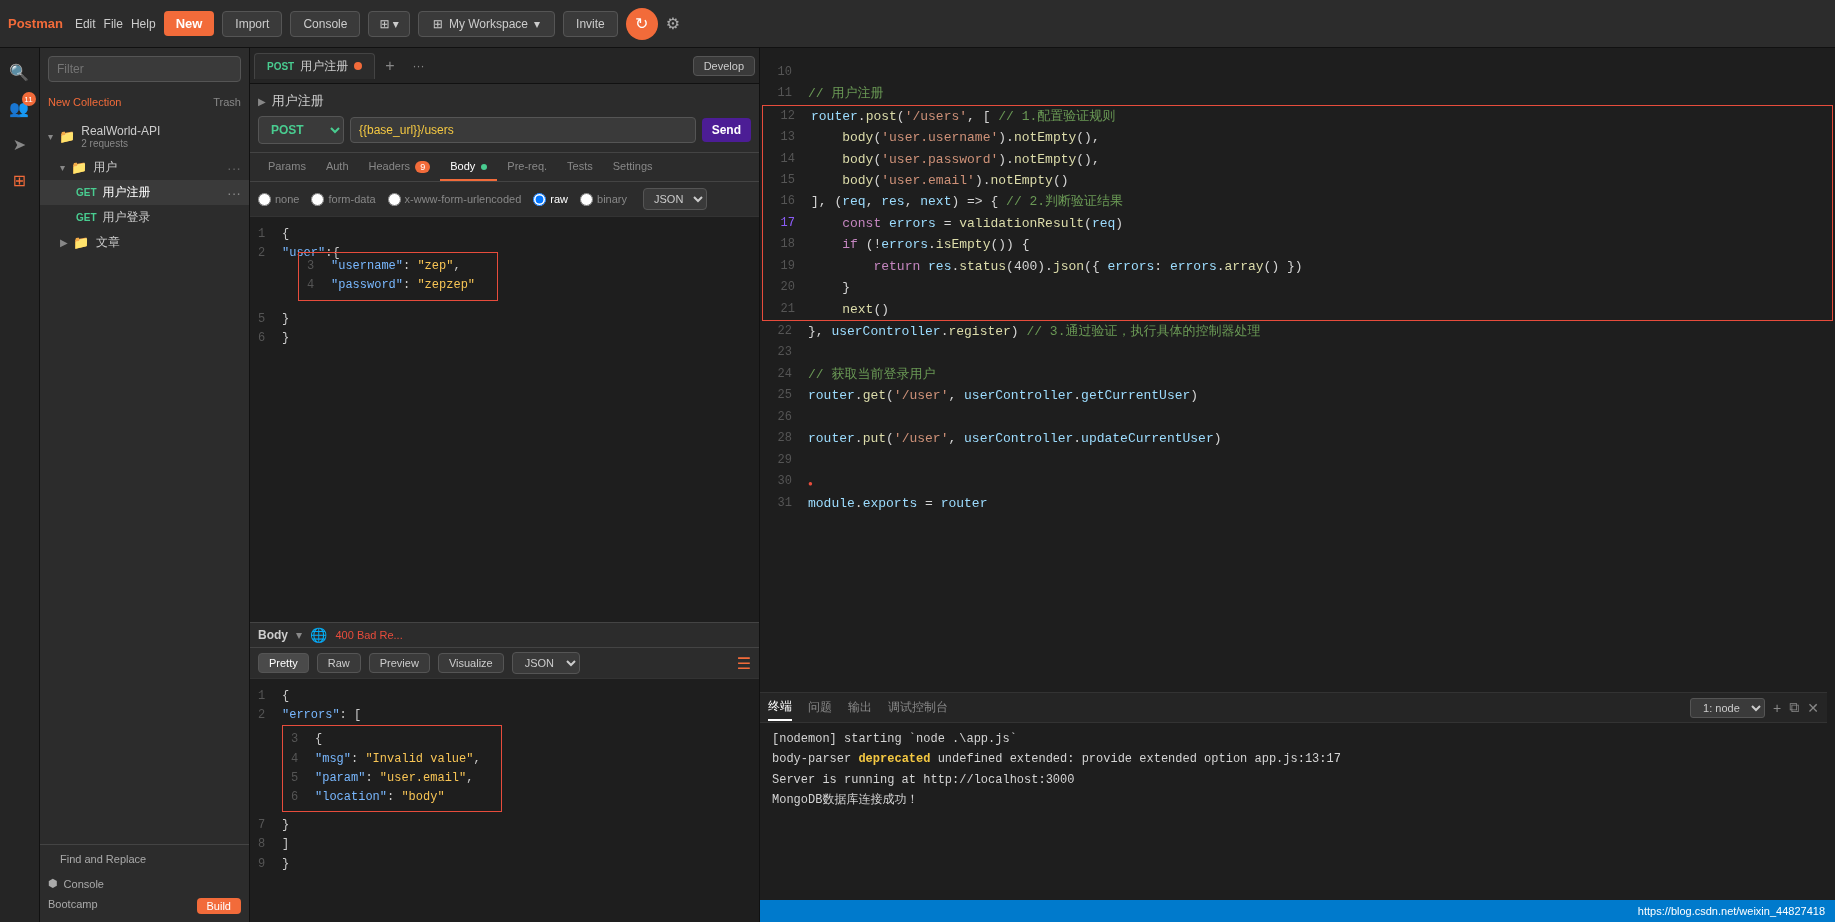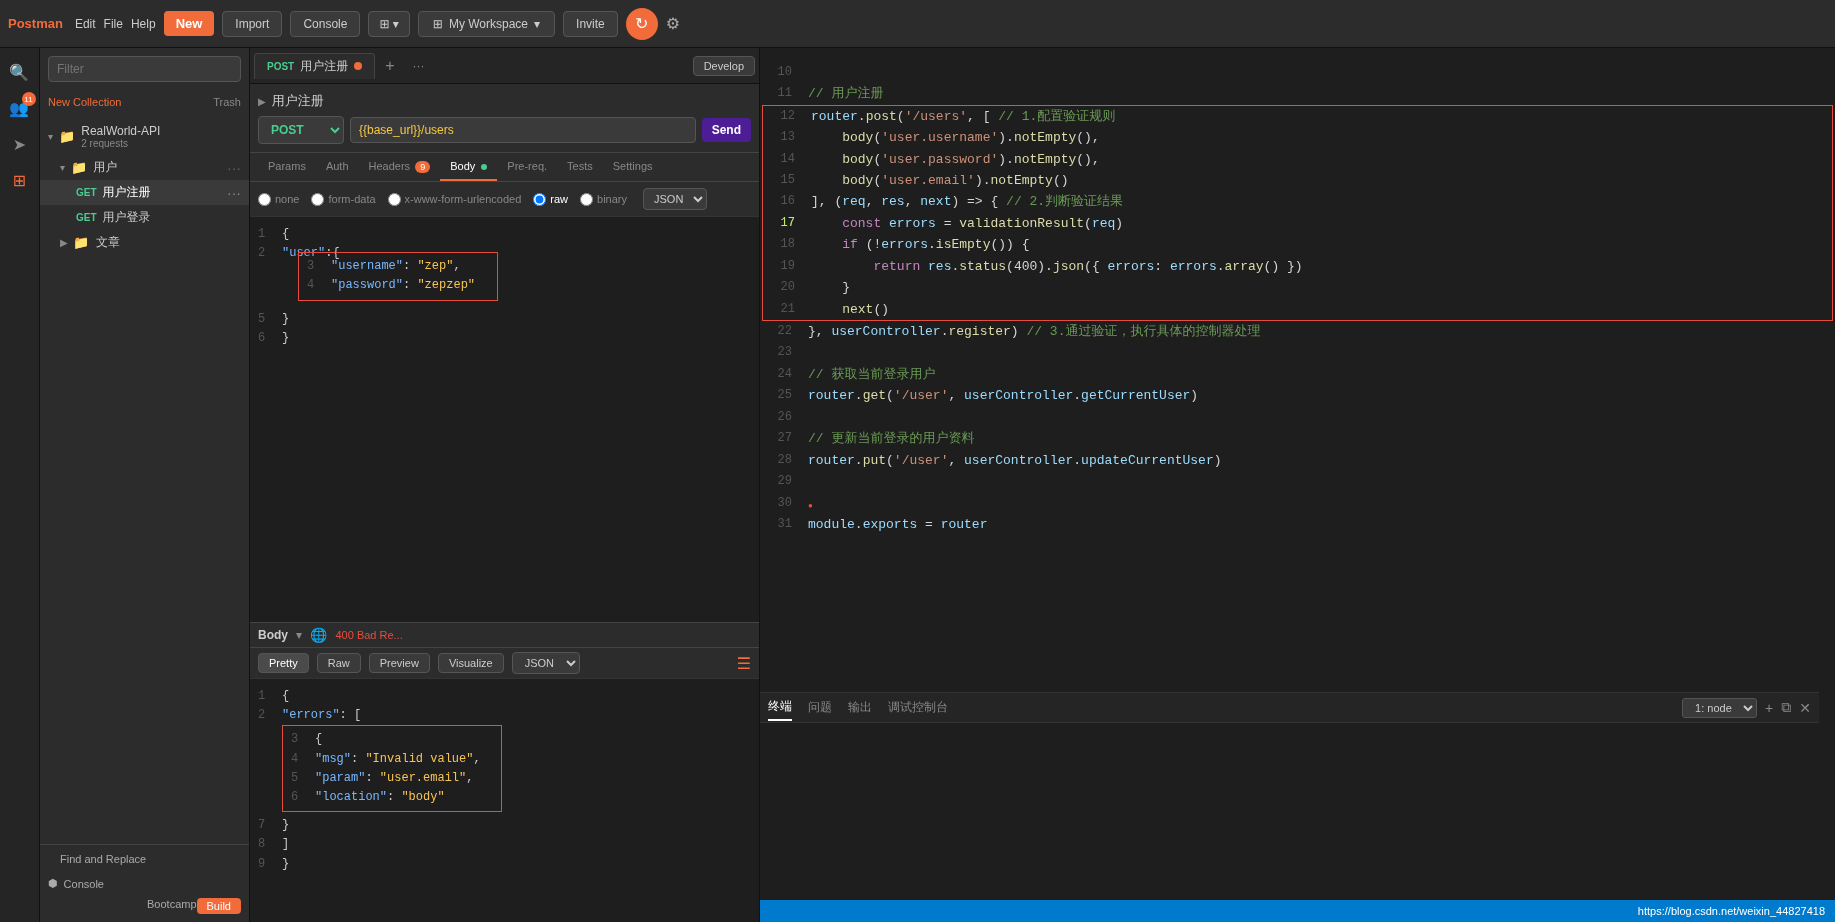--- a/index.html
+++ b/index.html
@@ -108,21 +108,21 @@
       <span>文章</span>
     </div>
   </div>
 
   <div style="border-top:1px solid #444;">
     <div style="padding:8px;color:#aaa;font-size:11px;cursor:pointer;margin-left:12px;">Find and Replace</div>
     <div style="padding:4px 8px;color:#aaa;font-size:11px;cursor:pointer;display:flex;align-items:center;gap:6px;">
       <span>⬢</span>
       <span>Console</span>
     </div>
-    <div style="display:flex;justify-content:flex-end;padding:4px 8px 8px;">
+    <div style="display:flex;justify-content:space-between;padding:4px 8px 8px;">
       <span style="color:#aaa;font-size:11px;cursor:pointer;">Bootcamp</span>
       <button style="background:#f26b3a;color:#fff;border:none;border-radius:4px;padding:2px 10px;font-size:11px;cursor:pointer;">Build</button>
     </div>
   </div>
 </div>
 
 <div id="center-panel">
 
   <div style="display:flex;align-items:center;background:#252525;border-bottom:1px solid #111;height:36px;padding:0 4px;gap:2px;">
     <div style="display:flex;align-items:center;gap:6px;padding:4px 12px;background:#2c2c2c;border-radius:4px 4px 0 0;cursor:pointer;font-size:12px;color:#ccc;border-top:1px solid #444;border-left:1px solid #444;border-right:1px solid #444;">
@@ -316,21 +316,21 @@
         <span style="min-width:48px;text-align:right;color:#555;padding-right:16px;user-select:none;font-size:12px;padding-top:1px;">15</span>
         <span style="color:#d4d4d4;white-space:pre;">    <span style="color:#dcdcaa;">body</span>(<span style="color:#ce9178;">'user.email'</span>).<span style="color:#dcdcaa;">notEmpty</span>()</span>
       </div>
 
       <div style="display:flex;align-items:flex-start;min-height:21px;">
         <span style="min-width:48px;text-align:right;color:#555;padding-right:16px;user-select:none;font-size:12px;padding-top:1px;">16</span>
         <span style="color:#d4d4d4;white-space:pre;">], (<span style="color:#9cdcfe;">req</span>, <span style="color:#9cdcfe;">res</span>, <span style="color:#9cdcfe;">next</span>) =&gt; { <span style="color:#6a9955;">// 2.判断验证结果</span></span>
       </div>
 
       <div style="display:flex;align-items:flex-start;min-height:21px;">
-        <span style="min-width:48px;text-align:right;color:#bef264;padding-right:16px;user-select:none;font-size:12px;padding-top:1px;">17</span>
+        <span style="min-width:48px;text-align:right;color:#8b5cf6;padding-right:16px;user-select:none;font-size:12px;padding-top:1px;">17</span>
         <span style="color:#d4d4d4;white-space:pre;">    <span style="color:#c586c0;">const</span> <span style="color:#9cdcfe;">errors</span> = <span style="color:#dcdcaa;">validationResult</span>(<span style="color:#9cdcfe;">req</span>)</span>
       </div>
 
       <div style="display:flex;align-items:flex-start;min-height:21px;">
         <span style="min-width:48px;text-align:right;color:#555;padding-right:16px;user-select:none;font-size:12px;padding-top:1px;">18</span>
         <span style="color:#d4d4d4;white-space:pre;">    <span style="color:#c586c0;">if</span> (!<span style="color:#9cdcfe;">errors</span>.<span style="color:#dcdcaa;">isEmpty</span>()) {</span>
       </div>
 
       <div style="display:flex;align-items:flex-start;min-height:21px;">
         <span style="min-width:48px;text-align:right;color:#555;padding-right:16px;user-select:none;font-size:12px;padding-top:1px;">19</span>
@@ -366,24 +366,20 @@
     <div style="display:flex;align-items:flex-start;min-height:21px;">
       <span style="min-width:48px;text-align:right;color:#555;padding-right:16px;user-select:none;font-size:12px;padding-top:1px;">25</span>
       <span style="color:#d4d4d4;white-space:pre;"><span style="color:#9cdcfe;">router</span>.<span style="color:#dcdcaa;">get</span>(<span style="color:#ce9178;">'/user'</span>, <span style="color:#9cdcfe;">userController</span>.<span style="color:#9cdcfe;">getCurrentUser</span>)</span>
     </div>
 
     <div style="display:flex;align-items:flex-start;min-height:21px;">
       <span style="min-width:48px;text-align:right;color:#555;padding-right:16px;user-select:none;font-size:12px;padding-top:1px;">26</span>
       <span style="color:#d4d4d4;white-space:pre;"> </span>
     </div>
 
-    <div style="display:flex;align-items:flex-start;min-height:21px;">
-      <span style="min-width:48px;text-align:right;color:#555;padding-right:16px;user-select:none;font-size:12px;padding-top:1px;">27</span>
-      <span style="white-space:pre;"><span style="color:#6a9955;">// 更新当前登录的用户资料</span></span>
-    </div>
 
     <div style="display:flex;align-items:flex-start;min-height:21px;">
       <span style="min-width:48px;text-align:right;color:#555;padding-right:16px;user-select:none;font-size:12px;padding-top:1px;">28</span>
       <span style="color:#d4d4d4;white-space:pre;"><span style="color:#9cdcfe;">router</span>.<span style="color:#dcdcaa;">put</span>(<span style="color:#ce9178;">'/user'</span>, <span style="color:#9cdcfe;">userController</span>.<span style="color:#9cdcfe;">updateCurrentUser</span>)</span>
     </div>
 
     <div style="display:flex;align-items:flex-start;min-height:21px;">
       <span style="min-width:48px;text-align:right;color:#555;padding-right:16px;user-select:none;font-size:12px;padding-top:1px;">29</span>
       <span style="color:#d4d4d4;white-space:pre;"> </span>
     </div>
@@ -393,33 +389,39 @@
       <span style="color:#e74c3c;font-size:8px;margin-top:6px;">●</span>
       <span style="color:#d4d4d4;white-space:pre;"> </span>
     </div>
 
     <div style="display:flex;align-items:flex-start;min-height:21px;">
       <span style="min-width:48px;text-align:right;color:#555;padding-right:16px;user-select:none;font-size:12px;padding-top:1px;">31</span>
       <span style="color:#d4d4d4;white-space:pre;"><span style="color:#9cdcfe;">module</span>.<span style="color:#9cdcfe;">exports</span> = <span style="color:#9cdcfe;">router</span></span>
     </div>
   </div>
 
-  <div id="terminal-panel" style="position:absolute;bottom:0;left:0;right:16px;height:230px;background:#1e1e1e;border-top:1px solid #333;">
+  <div id="terminal-panel" style="position:absolute;bottom:0;left:0;right:8px;height:230px;background:#1e1e1e;border-top:1px solid #333;">
     <div style="display:flex;align-items:center;background:#252525;padding:0 8px;height:30px;border-bottom:1px solid #333;gap:16px;">
       <span style="font-size:12px;color:#fff;cursor:pointer;padding:4px 0;border-bottom:2px solid #fff;">终端</span>
       <span style="font-size:12px;color:#888;cursor:pointer;padding:4px 0;">问题</span>
       <span style="font-size:12px;color:#888;cursor:pointer;padding:4px 0;">输出</span>
       <span style="font-size:12px;color:#888;cursor:pointer;padding:4px 0;">调试控制台</span>
       <div style="margin-left:auto;display:flex;gap:8px;align-items:center;color:#888;font-size:14px;cursor:pointer;">
         <select style="background:#3a3a3a;color:#ccc;border:1px solid #555;border-radius:3px;padding:2px 8px;font-size:11px;cursor:pointer;outline:none;">
           <option>1: node</option>
         </select>
         <span>+</span>
         <span>⧉</span>
         <span>✕</span>
       </div>
     </div>
+    <div style="padding:6px 12px;font-family:'Courier New',monospace;font-size:12px;line-height:1.7;overflow-y:auto;height:calc(100% - 30px);">
+      <div style="color:#d4d4d4;">[nodemon] starting `node .\app.js`</div>
+      <div style="color:#d4d4d4;">body-parser <span style="color:#f4c842;font-weight:bold;">deprecated</span> undefined extended: provide extended option app.js:13:17</div>
+      <div style="color:#d4d4d4;">Server is running at http://localhost:3000</div>
+      <div style="color:#d4d4d4;">MongoDB数据库连接成功！</div>
+    </div>
   </div>
 
   <div style="position:absolute;bottom:0;left:0;right:0;height:22px;background:#007acc;display:flex;align-items:center;padding:0 10px;font-size:11px;color:#fff;justify-content:flex-end;">
     <span style="font-size:11px;">https://blog.csdn.net/weixin_44827418</span>
   </div>
 </div>
 
 </body></html>

